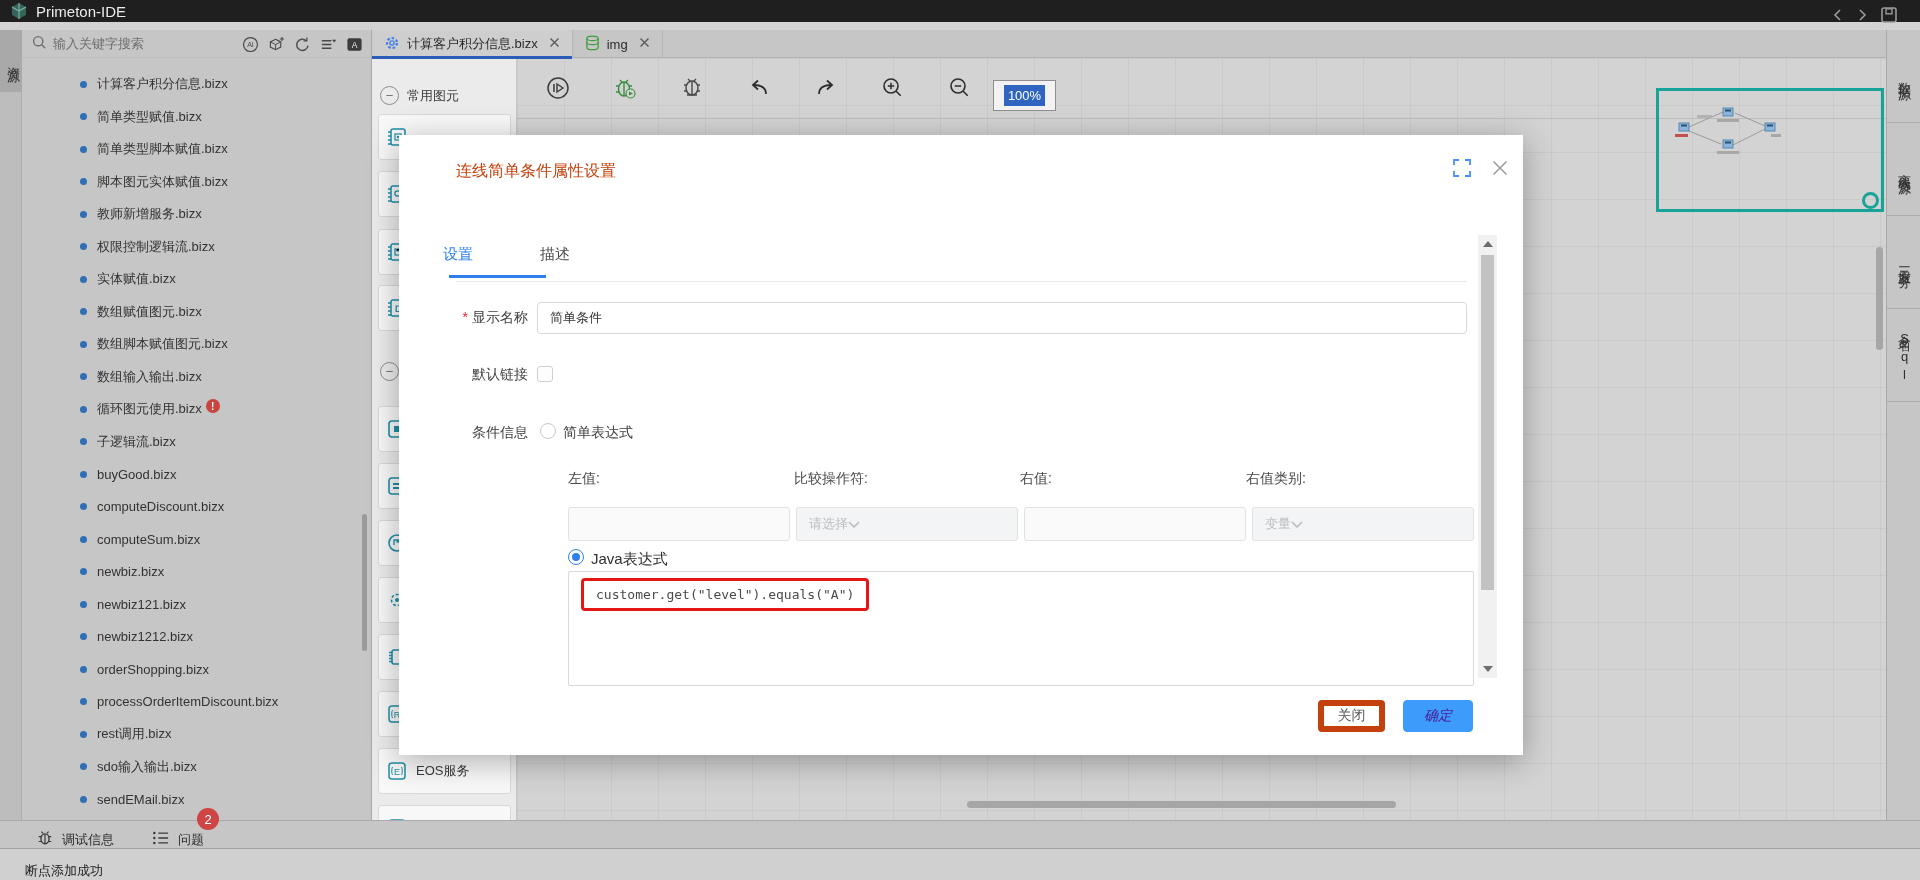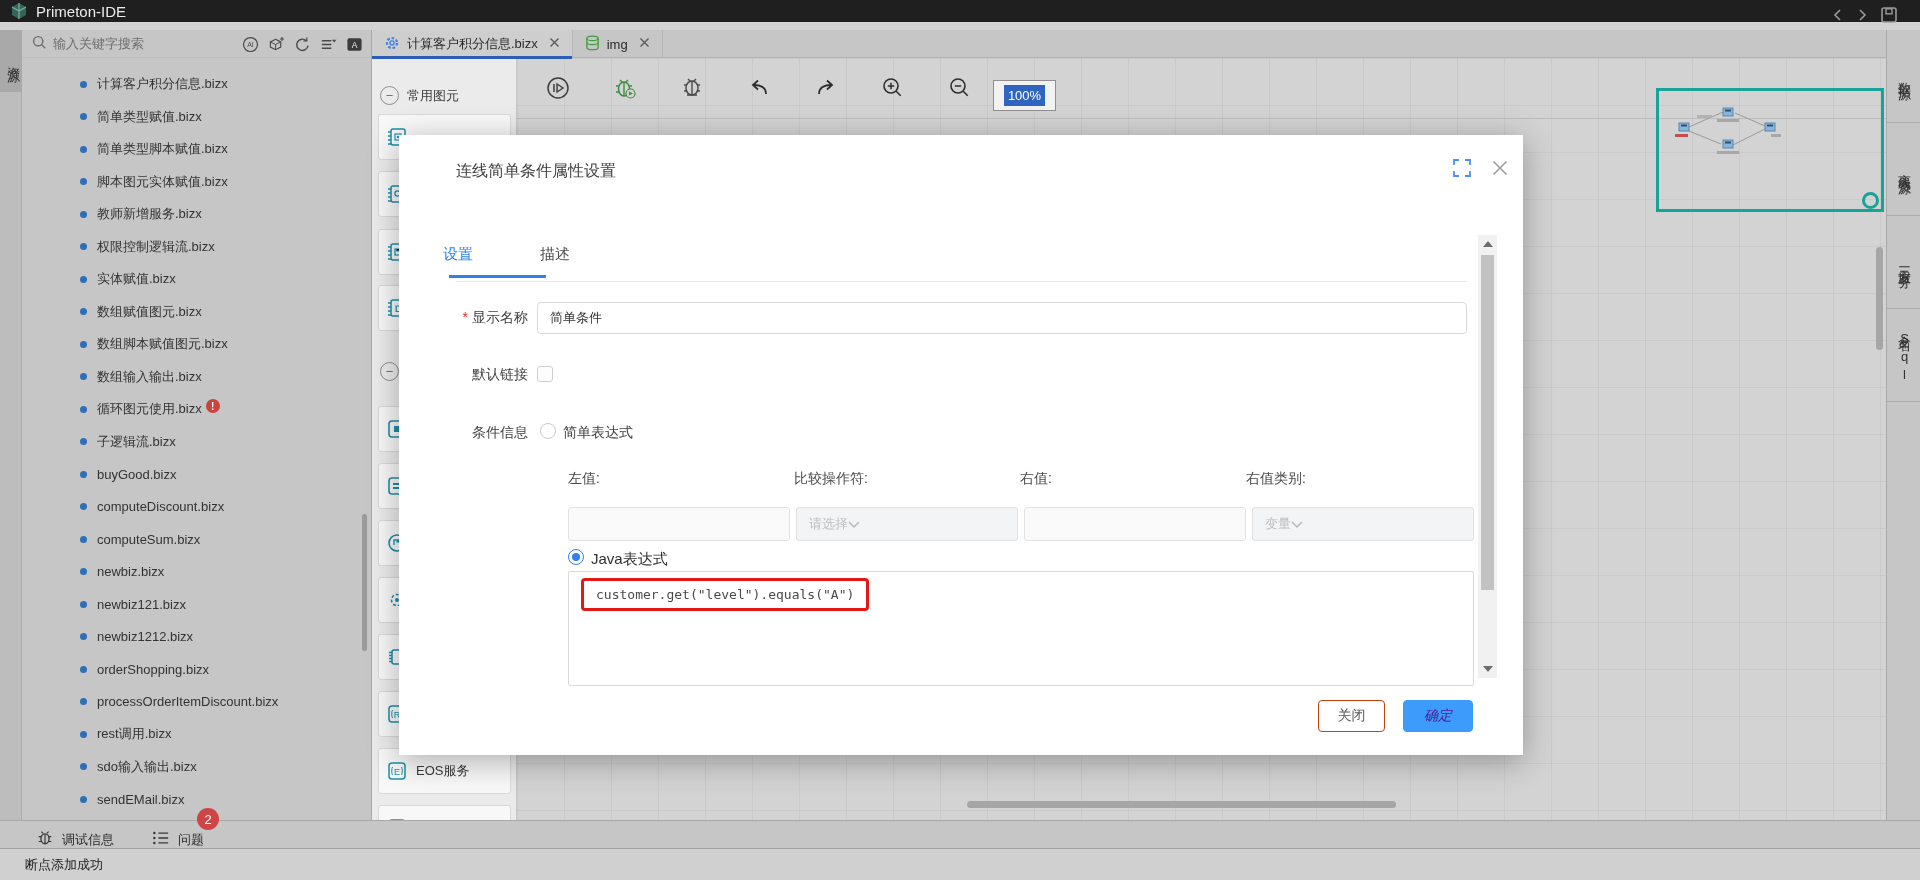--- a/index.html
+++ b/index.html
@@ -57,25 +57,25 @@
   .h-scroll { position:absolute; left:450px; top:743px; width:429px; height:7px; background:#a6a6a6; border-radius:4px; }
 
   
   .right-panel { position:absolute; left:1886px; top:30px; width:34px; height:818px; background:#c6c6c6; border-left:1px solid #a9a9a9; z-index:7; }
   .rp-sec { height:93px; border-bottom:1px solid #adadad; display:flex; align-items:center; justify-content:center; font-size:13px; color:#2f2f2f; writing-mode:vertical-rl; text-orientation:upright; letter-spacing:3px; cursor:pointer; width:34px; }
 
   
   .bottom-tabs { position:absolute; left:0; top:820px; width:1920px; height:28px; background:#c6c6c6; border-top:1px solid #a9a9a9; z-index:10; }
   .bt-item { position:absolute; top:0; height:28px; display:flex; align-items:flex-end; gap:8px; font-size:13px; color:#2c2c2c; cursor:pointer; }
   .badge { position:absolute; left:197px; top:-13px; width:22px; height:22px; border-radius:50%; background:#cf4545; color:#fff; font-size:13px; display:flex; align-items:center; justify-content:center; z-index:11; }
-  .statusbar { position:absolute; left:0; top:848px; width:1920px; height:32px; background:#d0d0d0; border-top:1px solid #a0a0a0; display:flex; align-items:center; padding-left:25px; font-size:13px; color:#1d1d1d; z-index:10; }
+  .statusbar { position:absolute; left:0; top:848px; width:1920px; height:32px; background:#d0d0d0; border-top:1px solid #a0a0a0; display:flex; align-items:flex-end; padding-left:25px; font-size:13px; color:#1d1d1d; z-index:10; }
 
   
   .dialog { position:absolute; left:399px; top:135px; width:1124px; height:620px; background:#fff; box-shadow:0 6px 30px rgba(0,0,0,.30); z-index:50; font-size:14px; color:#404040; }
-  .dlg-title { position:absolute; left:57px; top:26px; font-size:16px; color:#404040; }
+  .dlg-title { position:absolute; left:57px; top:26px; font-size:16px; color:#c2410c; }
   .dlg-icons { position:absolute; right:8px; top:23px; display:flex; gap:19px; align-items:center; padding-right:6px; }
   .dlg-icons span { cursor:pointer; display:flex; }
   .dlg-tabs { position:absolute; left:44px; top:110px; display:flex; gap:67px; font-size:15px; }
   .dlg-tab { cursor:pointer; color:#4c4c4c; padding-bottom:14px; }
   .dlg-tab.active { color:#2f80ed; }
   .dlg-underline { position:absolute; left:50px; top:140px; width:97px; height:3px; background:#2f80ed; }
   .dlg-sep { position:absolute; left:57px; top:146px; width:1011px; height:1px; background:#e9e9e9; }
   .f-label { position:absolute; left:50px; width:79px; text-align:right; color:#404040; }
   .req::before { content:"*"; color:#f5222d; margin-right:4px; }
   .dn-input { position:absolute; left:138px; top:167px; width:930px; height:32px; border:1px solid #d9d9d9; border-radius:4px; font-size:13px; color:#333; padding:0 12px; background:#fff; font-family:inherit; }
@@ -86,21 +86,21 @@
   .cols { position:absolute; top:335px; color:#4a4a4a; }
   .gridbox { position:absolute; top:372px; width:222px; height:34px; border:1px solid #e2e2e2; border-radius:3px; background:#fafafa; }
   .gridbox.select { background:#f3f4f6; display:flex; align-items:center; padding:0 12px; color:#bdbdbd; font-size:13px; cursor:pointer; }
   .code-area { position:absolute; left:169px; top:436px; width:906px; height:115px; border:1px solid #d9d9d9; border-radius:2px; background:#fff; }
   .red-box { position:absolute; left:12px; top:6px; border:3px solid #e41717; border-radius:4px; padding:6px 12px; font-family:"DejaVu Sans Mono","Liberation Mono",monospace; font-size:13px; color:#4a4a4a; white-space:nowrap; }
   .dlg-scroll { position:absolute; left:1079px; top:100px; width:19px; height:443px; background:#f1f1f1; }
   .dlg-thumb { position:absolute; left:3px; top:20px; width:13px; height:335px; background:#c2c2c2; }
   .arr-up { position:absolute; left:5px; top:6px; width:0; height:0; border-left:5px solid transparent; border-right:5px solid transparent; border-bottom:6px solid #6d6d6d; }
   .arr-dn { position:absolute; left:5px; bottom:6px; width:0; height:0; border-left:5px solid transparent; border-right:5px solid transparent; border-top:6px solid #6d6d6d; }
   .btn { position:absolute; top:565px; height:32px; border-radius:4px; font-size:14px; display:flex; align-items:center; justify-content:center; cursor:pointer; }
-  .btn-close { left:919px; width:67px; background:#fff; border:1px solid #c2410c; color:#595959; }
+  .btn-close { left:919px; width:67px; background:#fff; border:6px solid #c2410c; color:#595959; }
   .btn-ok { left:1004px; width:70px; background:#3d9bfc; border:1px solid #3d9bfc; color:#4c1d95;font-style:italic; }
 </style>
 </head>
 <body>
 
 <div class="screen">
 
   <div class="titlebar">
     <span class="logo">
       <svg width="18" height="18" viewBox="0 0 18 18">

